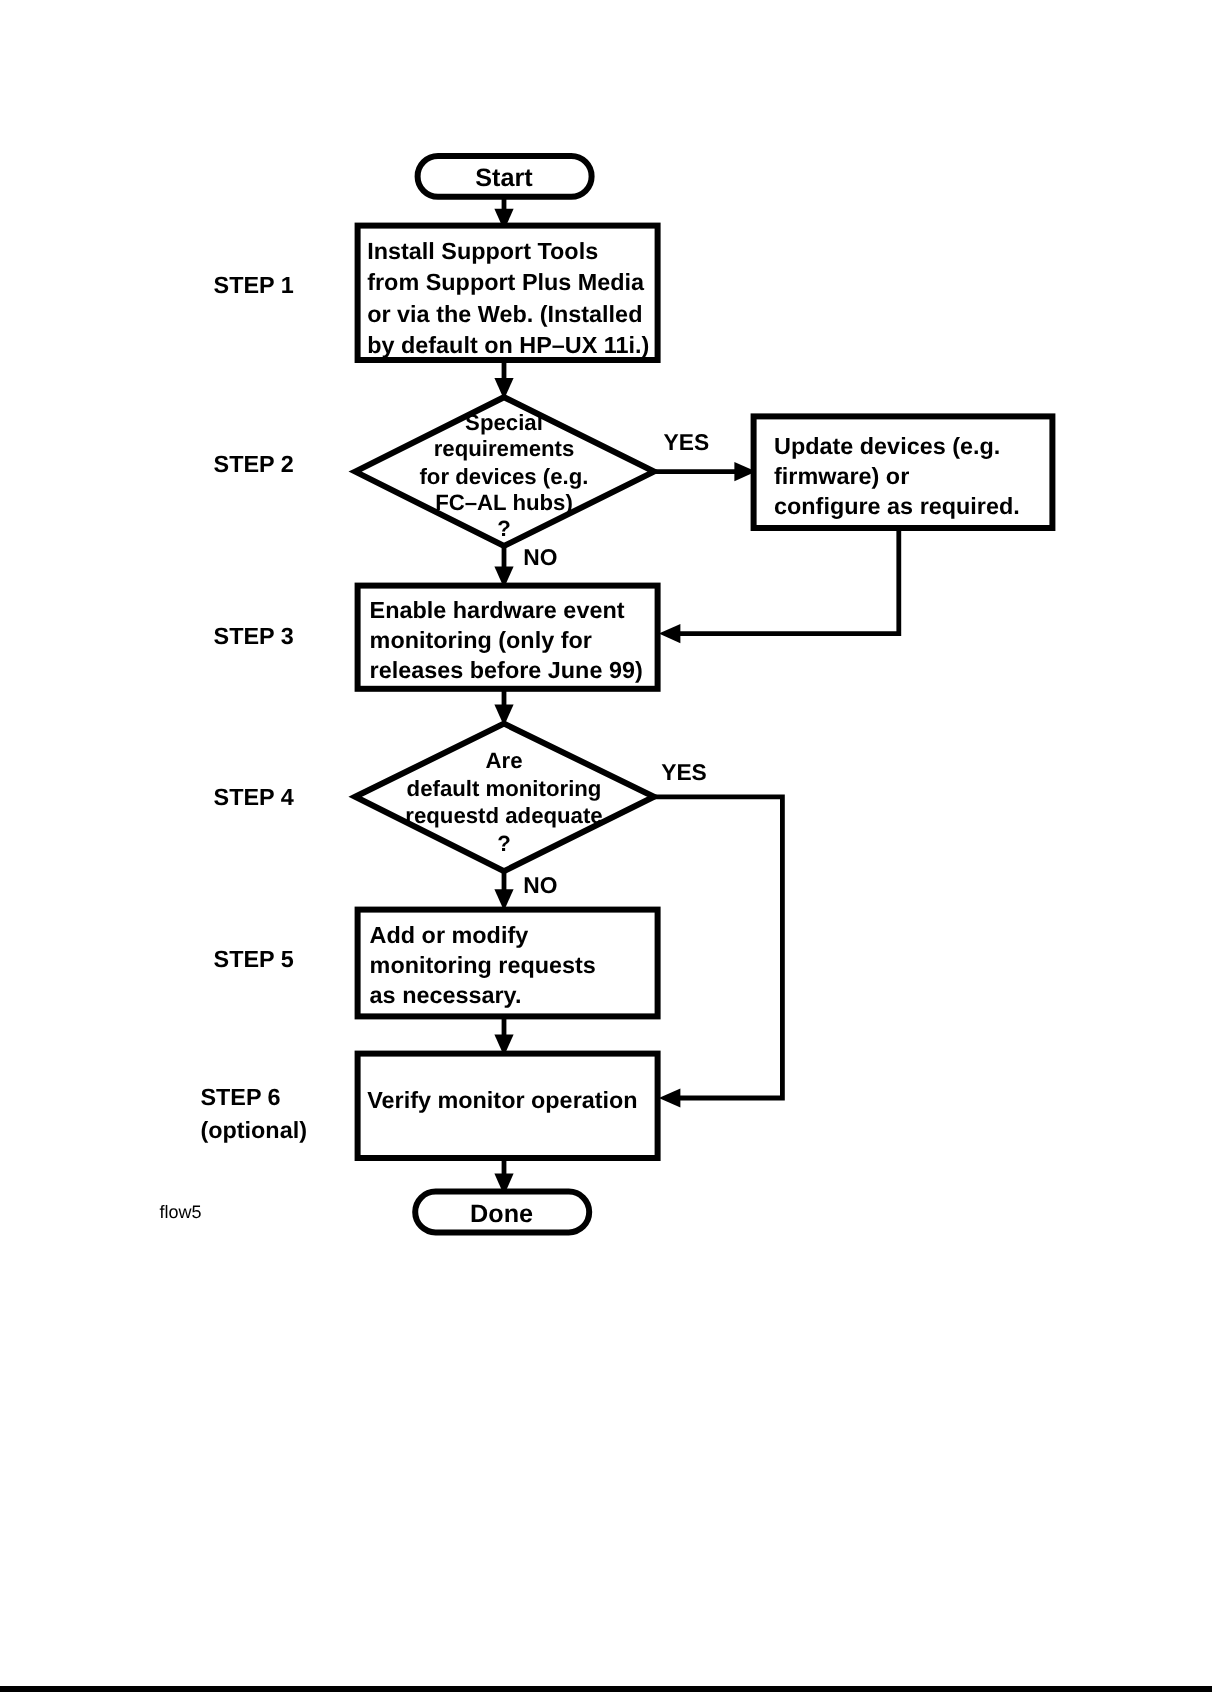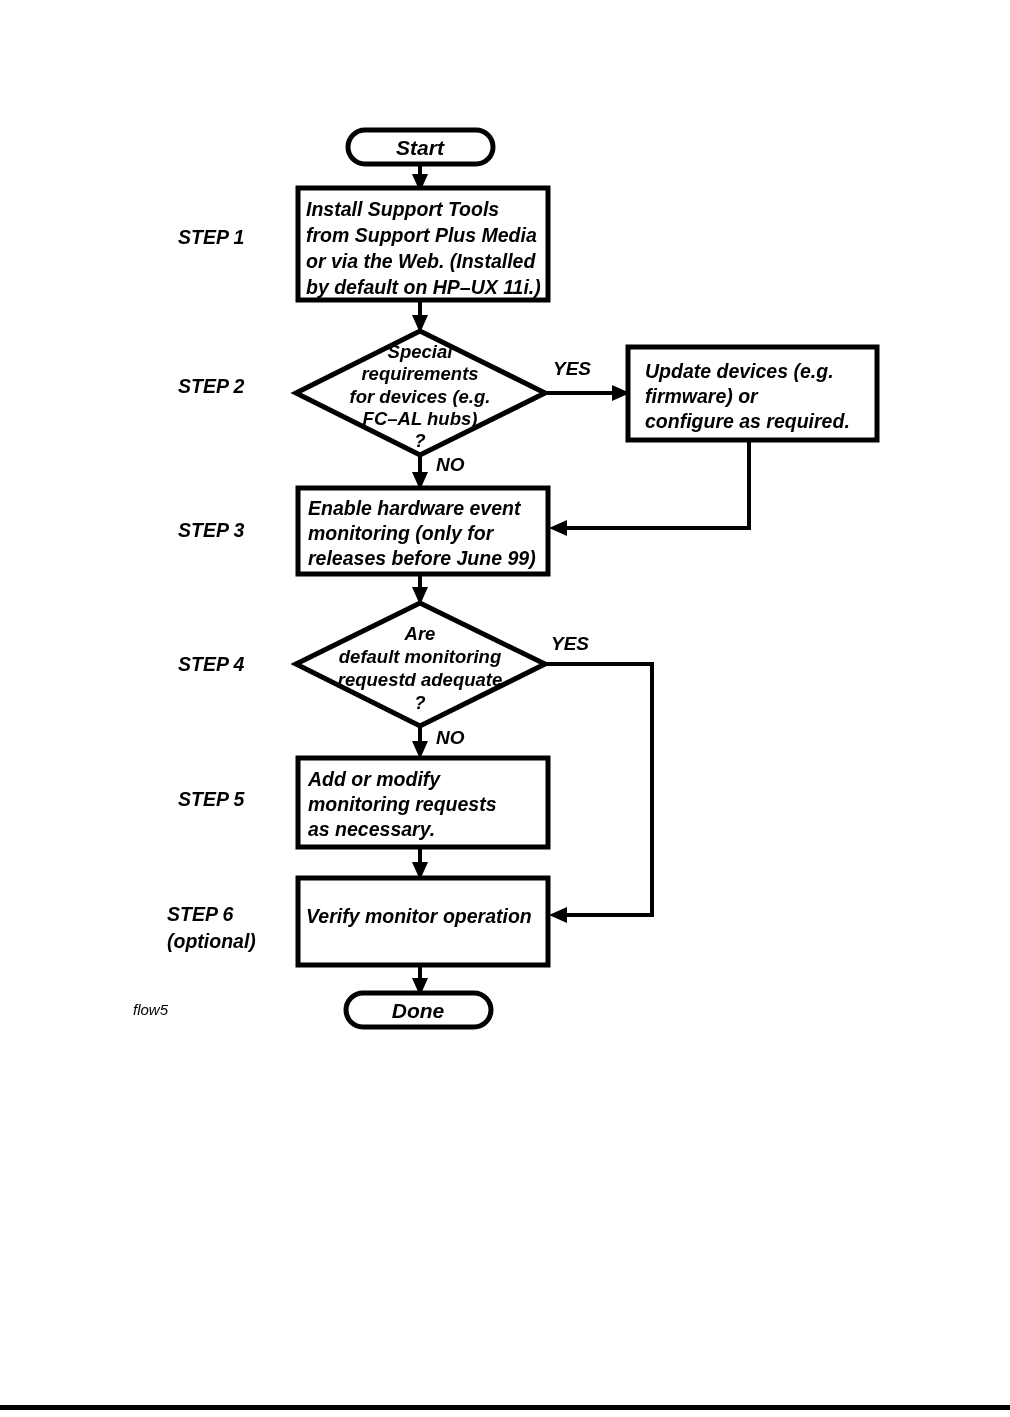--- a/index.html
+++ b/index.html
@@ -11,21 +11,20 @@
   body {
     font-family: "Liberation Sans", sans-serif;
     color: #000000;
   }
   #page {
     position: relative;
     width: 1010px;
     height: 1417px;
     background: #ffffff;
     overflow: hidden;
-    font-style: italic;
   }
   #flow-svg {
     position: absolute;
     left: 0;
     top: 0;
     width: 1010px;
     height: 1417px;
   }
   .node-text {
     font-family: "Liberation Sans", sans-serif;

